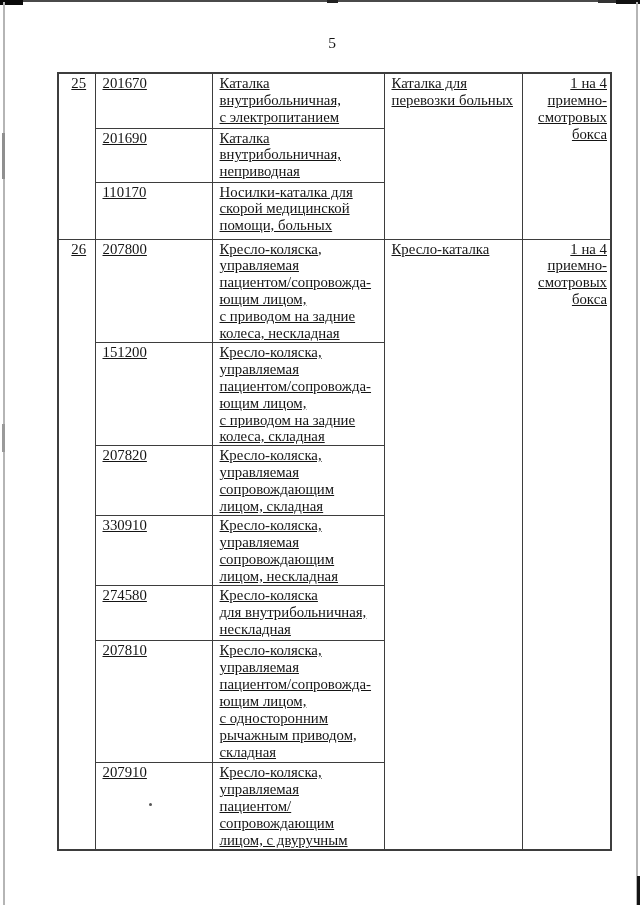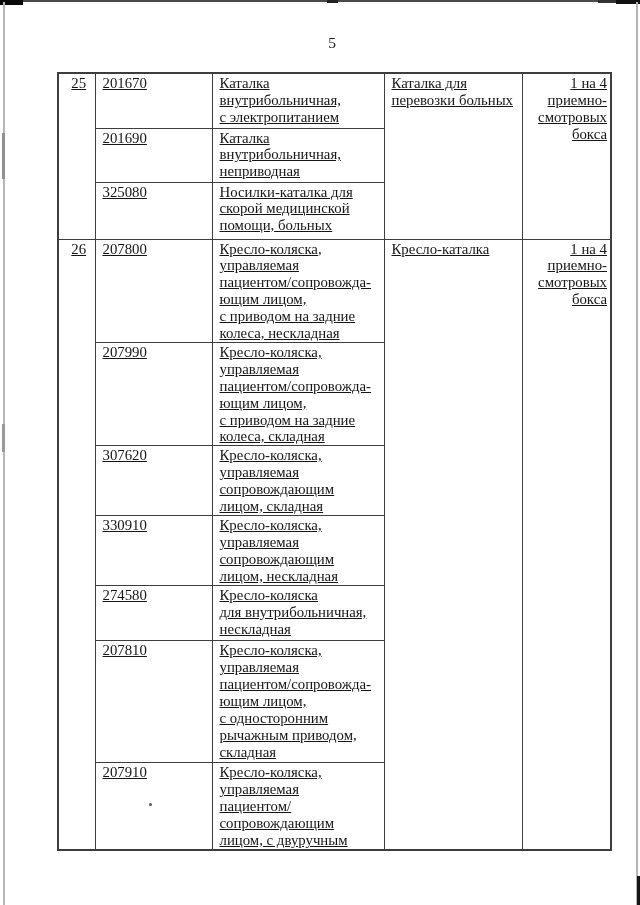--- a/index.html
+++ b/index.html
@@ -108,21 +108,21 @@
 смотровых
 бокса</td>
       </tr>
       <tr style="height:54px">
         <td class="c-code">201690</td>
         <td class="c-name">Каталка
 внутрибольничная,
 неприводная</td>
       </tr>
       <tr style="height:57px">
-        <td class="c-code">325080</td>
+        <td class="c-code">110170</td>
         <td class="c-name">Носилки-каталка для
 скорой медицинской
 помощи, больных</td>
       </tr>
 
       <tr style="height:103px">
         <td class="c-num" rowspan="7">26</td>
         <td class="c-code">207800</td>
         <td class="c-name">Кресло-коляска,
 управляемая
@@ -130,30 +130,30 @@
 ющим лицом,
 с приводом на задние
 колеса, нескладная</td>
         <td class="c-desc" rowspan="7">Кресло-каталка</td>
         <td class="c-qty" rowspan="7">1 на 4
 приемно-
 смотровых
 бокса</td>
       </tr>
       <tr style="height:103px">
-        <td class="c-code">207990</td>
+        <td class="c-code">151200</td>
         <td class="c-name">Кресло-коляска,
 управляемая
 пациентом/сопровожда-
 ющим лицом,
 с приводом на задние
 колеса, складная</td>
       </tr>
       <tr style="height:70px">
-        <td class="c-code">307620</td>
+        <td class="c-code">207820</td>
         <td class="c-name">Кресло-коляска,
 управляемая
 сопровождающим
 лицом, складная</td>
       </tr>
       <tr style="height:70px">
         <td class="c-code">330910</td>
         <td class="c-name">Кресло-коляска,
 управляемая
 сопровождающим

